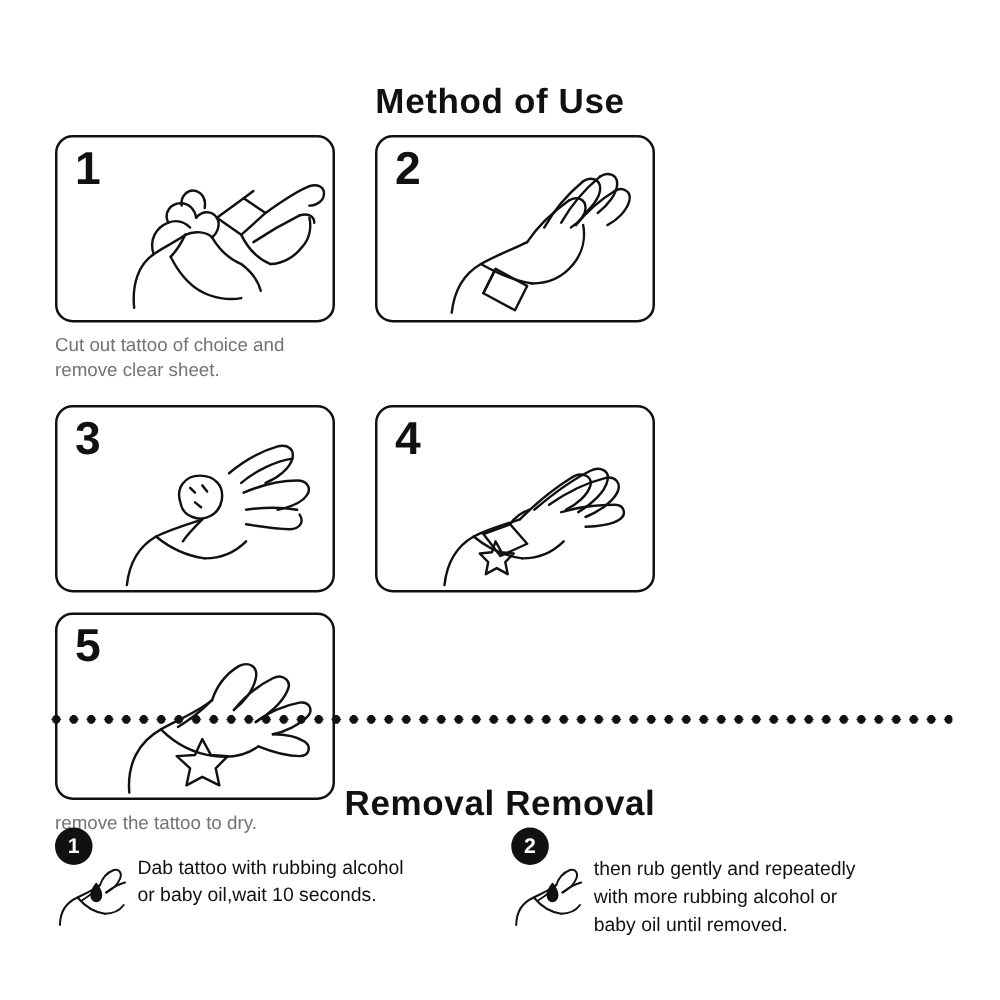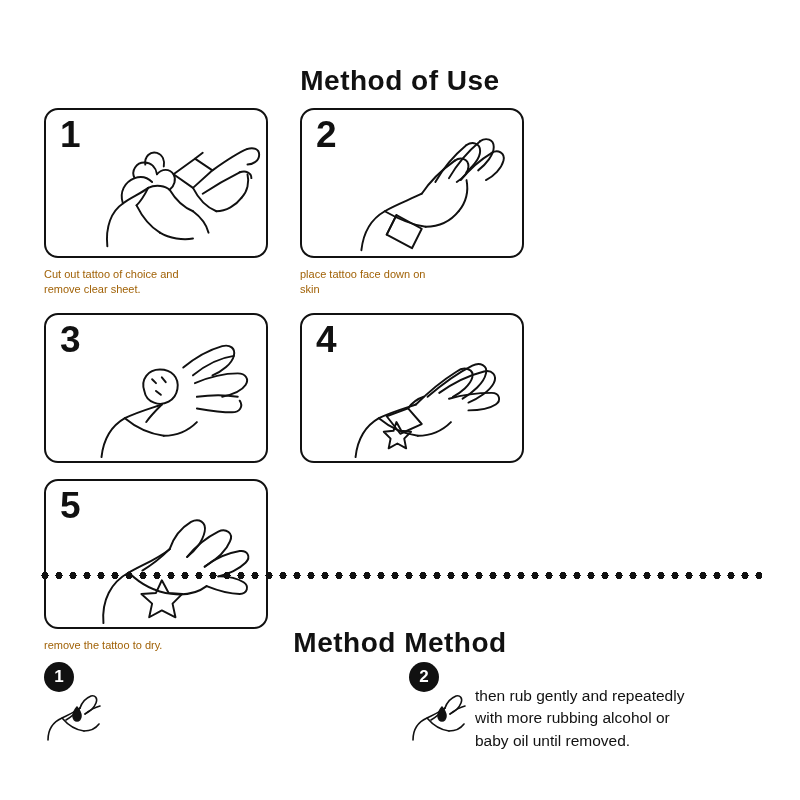--- a/index.html
+++ b/index.html
@@ -83,23 +83,23 @@
     inset: 0;
   }
   .step-art svg {
     display: block;
     width: 100%;
     height: 100%;
   }
   .step-caption {
     width: 224px;
     margin-top: 9px;
-    font-size: 11px;
+    font-size: 15px;
     line-height: 1.35;
-    color: #a16207;
+    color: #737373;
     white-space: pre-line;
   }
 
   
   .divider {
     position: absolute;
     top: 572px;
     left: 38px;
     width: 724px;
     height: 7px;
@@ -218,22 +218,20 @@
             <path d="M150 70 C158 56 170 42 182 32"></path>
             <path d="M182 32 C188 28 196 30 196 38 C196 46 188 56 180 62"></path>
             <path d="M162 72 C172 60 184 50 194 44"></path>
             <path d="M194 44 C200 40 208 44 206 52 C204 60 196 68 188 72"></path>
 
             <path d="M96 108 L122 122 L112 142 L86 128 Z"></path>
             <path d="M96 108 L86 128"></path>
           </svg>
         </div>
       </div>
-      <div class="step-caption">place tattoo face down on
-skin</div>
     </div>
 
     <div class="step">
       <div class="step-box">
         <div class="step-num">3</div>
         <div class="step-art">
           <svg viewBox="0 0 224 150" fill="none" stroke="#111" stroke-width="2" stroke-linecap="round" stroke-linejoin="round">
 
             <path d="M56 146 C58 128 66 114 80 106 C92 100 106 96 118 92"></path>
             <path d="M80 106 C92 116 106 122 120 124"></path>
@@ -295,37 +293,39 @@
           </svg>
         </div>
       </div>
       <div class="step-caption">remove the tattoo to dry.</div>
     </div>
 
   </div>
 
   <div class="divider"></div>
 
-  <h1 class="section-title" id="title-removal">Method Method</h1>
+  <h1 class="section-title" id="title-removal">Removal Removal</h1>
 
   <div class="removal">
 
     <div class="removal-item">
       <div class="removal-badge">1</div>
       <div class="removal-art">
         <svg viewBox="0 0 62 56" fill="none" stroke="#111" stroke-width="1.6" stroke-linecap="round" stroke-linejoin="round">
           <path d="M8 52 C8 42 13 34 22 30 C28 27 35 24 40 20"></path>
           <path d="M40 20 C42 14 46 10 51 8 C55 7 58 10 56 15 C54 20 49 24 45 26"></path>
           <path d="M45 26 C50 22 56 19 60 18"></path>
           <path d="M22 30 C28 37 36 42 44 43"></path>
           <path d="M44 43 C51 43 56 40 59 36"></path>
           <path d="M40 20 C36 25 31 29 26 32"></path>
           <path d="M33 28 C33 24 37 19 37 19 C37 19 41 24 41 28 C41 31 39 33 37 33 C35 33 33 31 33 28 Z" fill="#111" stroke="#111"></path>
         </svg>
       </div>
+      <div class="removal-text">Dab tattoo with rubbing alcohol
+or baby oil,wait 10 seconds.</div>
     </div>
 
     <div class="removal-item second">
       <div class="removal-badge">2</div>
       <div class="removal-art">
         <svg viewBox="0 0 62 56" fill="none" stroke="#111" stroke-width="1.6" stroke-linecap="round" stroke-linejoin="round">
           <path d="M8 52 C8 42 13 34 22 30 C28 27 35 24 40 20"></path>
           <path d="M40 20 C42 14 46 10 51 8 C55 7 58 10 56 15 C54 20 49 24 45 26"></path>
           <path d="M45 26 C50 22 56 19 60 18"></path>
           <path d="M22 30 C28 37 36 42 44 43"></path>

